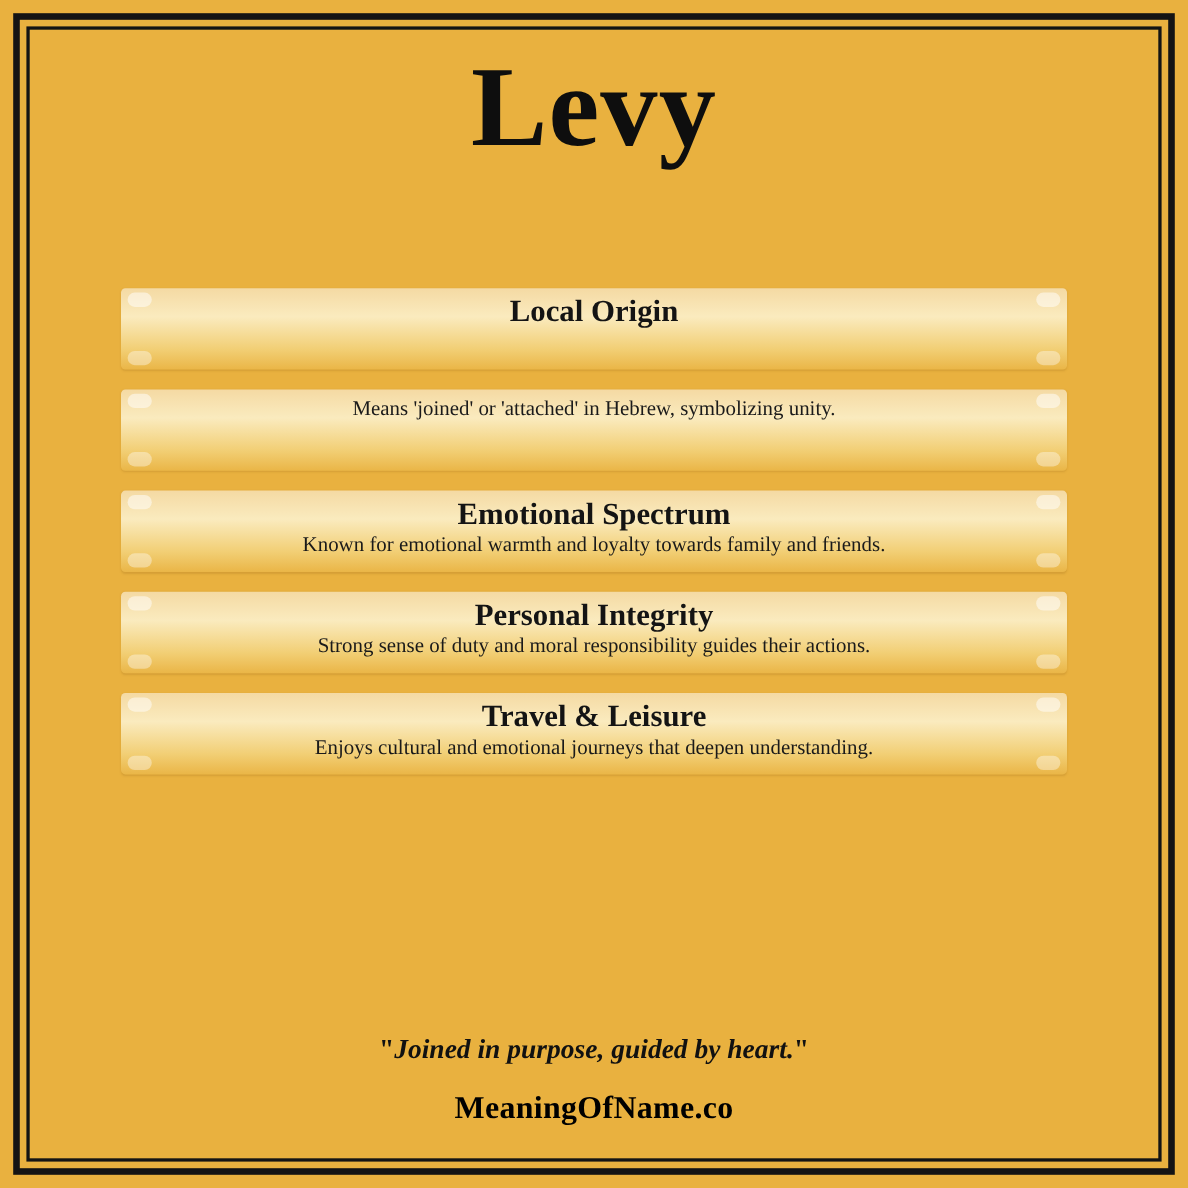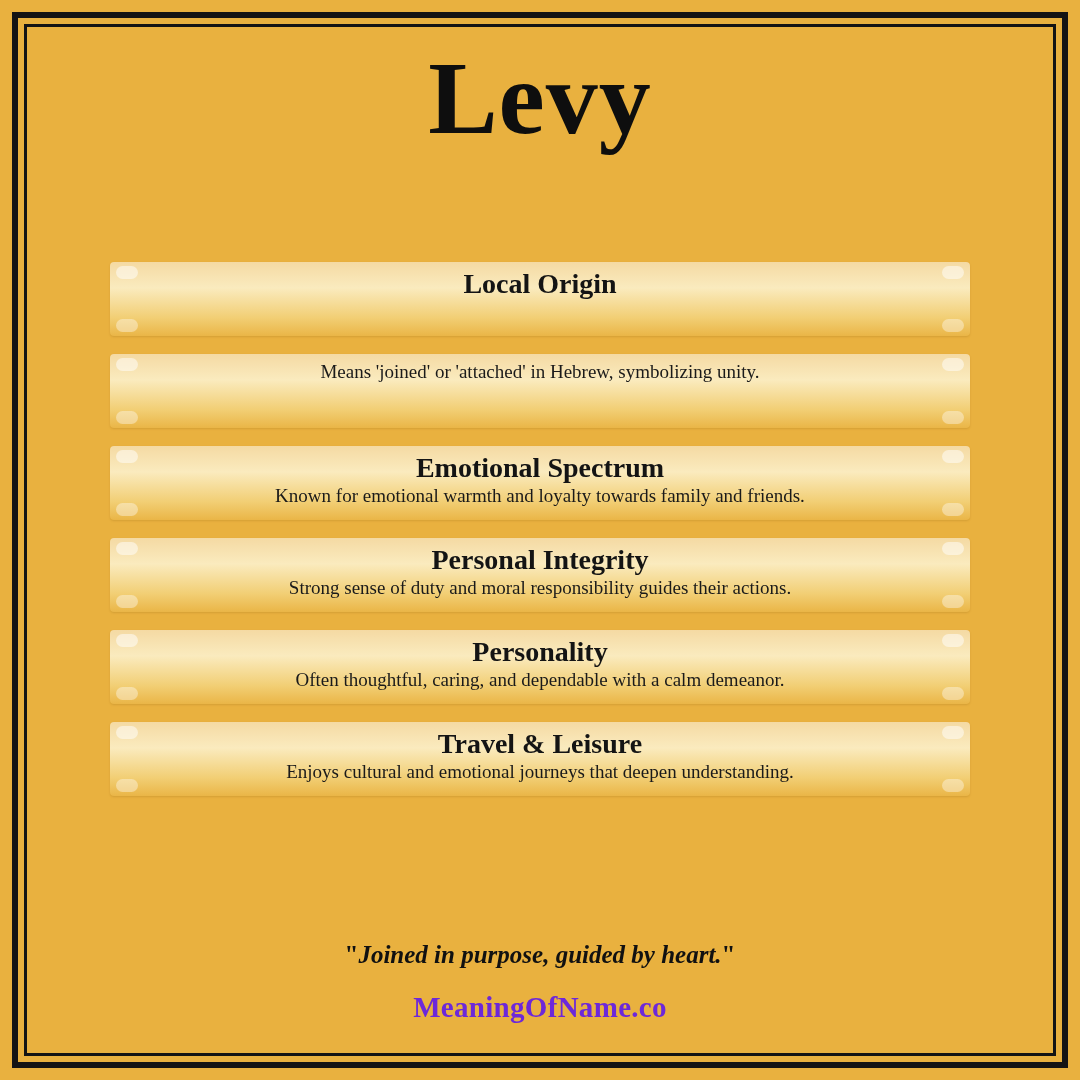--- a/index.html
+++ b/index.html
@@ -146,21 +146,21 @@
     margin: 0 0 22px 0;
   }
   .tagline .q {
     font-style: normal;
     font-weight: bold;
   }
   .brand {
     font-family: "Liberation Serif", serif;
     font-weight: bold;
     font-size: 29px;
-    color: #6d28d9;
+    color: #000000;
     margin: 0;
     letter-spacing: 0.3px;
   }
 </style>
 </head>
 <body>
 
 <div class="poster">
   <div class="frame-outer"></div>
   <div class="frame-inner"></div>
@@ -198,28 +198,20 @@
 
       <div class="card">
         <div class="pins-bottom">
             <span class="left"></span>
             <span class="right"></span>
           </div>
         <p class="card-title">Personal Integrity</p>
         <p class="card-desc">Strong sense of duty and moral responsibility guides their actions.</p>
       </div>
 
-      <div class="card">
-        <div class="pins-bottom">
-            <span class="left"></span>
-            <span class="right"></span>
-          </div>
-        <p class="card-title">Personality</p>
-        <p class="card-desc">Often thoughtful, caring, and dependable with a calm demeanor.</p>
-      </div>
 
 
       <div class="card">
         <div class="pins-bottom">
             <span class="left"></span>
             <span class="right"></span>
           </div>
         <p class="card-title">Travel &amp; Leisure</p>
         <p class="card-desc">Enjoys cultural and emotional journeys that deepen understanding.</p>
       </div>

